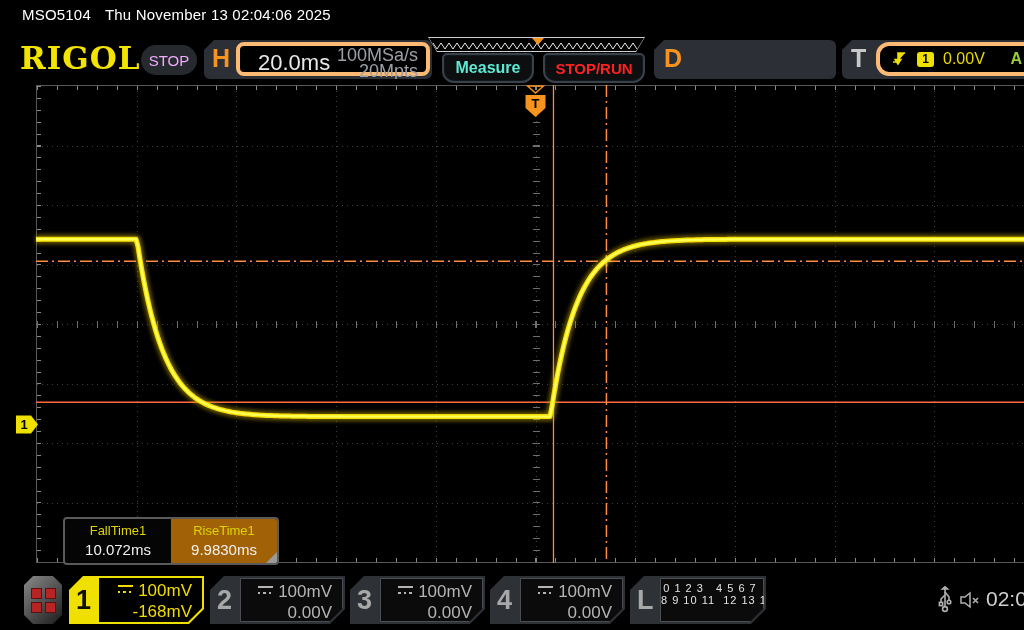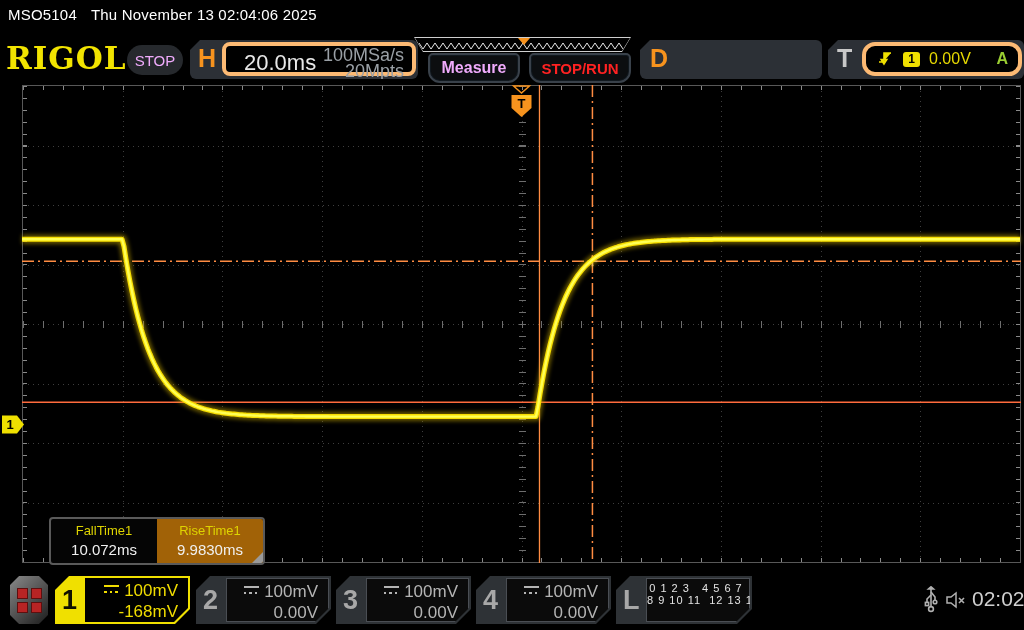--- a/index.html
+++ b/index.html
@@ -1,18 +1,18 @@
 <!DOCTYPE html>
 <html><head>
 <meta charset="utf-8">
 <style>
   html,body{margin:0;padding:0;background:#000;width:1024px;height:630px;overflow:hidden;
     font-family:"Liberation Sans","DejaVu Sans",sans-serif;}
   .abs{position:absolute;}
-  #stage{position:relative;width:940px;height:630px;background:#000;}
+  #stage{position:relative;width:940px;height:630px;background:#000;margin-left:14px;}
 
   
   #titlebar{left:8px;top:6px;color:#fff;font-size:15px;letter-spacing:.2px;}
   #titlebar span{margin-right:14px;}
 
   
   #logo{left:6px;top:40px;color:#f2e400;font-family:"DejaVu Serif","Liberation Serif",serif;
     font-weight:bold;font-size:31px;letter-spacing:1px;text-align:right;}
   #runstate{left:127px;top:45px;width:56px;height:30px;border-radius:15px;background:#26292d;
     color:#f0abfc;font-weight:normal;font-size:15px;display:flex;align-items:center;justify-content:center;}
@@ -42,21 +42,21 @@
   #strip{left:414px;top:37px;width:217px;height:15px;background:#cfcfcf;
     clip-path:polygon(0 0,100% 0,calc(100% - 9px) 100%,9px 100%);}
   #strip-inner{position:absolute;left:1px;top:1px;right:1px;bottom:1px;background:#000;
     clip-path:polygon(0 0,100% 0,calc(100% - 8px) 100%,8px 100%);}
   #strip-marker{left:518px;top:38px;width:0;height:0;border-left:6px solid transparent;
     border-right:6px solid transparent;border-top:7px solid #f7931e;}
 
   .hbtn{top:53px;height:26px;background:#0c0e10;border:2px solid #39414a;
     border-radius:5px 5px 12px 12px;display:flex;align-items:center;justify-content:center;
     font-weight:bold;box-shadow:0 0 0 1px #10181e inset;}
-  #measure-btn{left:428px;width:88px;color:#f0abfc;font-size:16px;}
+  #measure-btn{left:428px;width:88px;color:#5eead4;font-size:16px;}
   #stoprun-btn{left:529px;width:98px;color:#ff2222;font-size:15px;}
 
   
   #grat{left:22px;top:85px;width:999px;height:478px;border:1px solid #585858;box-sizing:border-box;}
   .gridv{position:absolute;top:0;bottom:0;width:1px;
     background:repeating-linear-gradient(180deg,#3e3e3e 0 1px,transparent 1px 5px);}
   .gridh{position:absolute;left:0;right:0;height:1px;
     background:repeating-linear-gradient(90deg,#3e3e3e 0 1px,transparent 1px 5px);}
   .tick-top{position:absolute;left:0;right:0;top:0;height:4px;
     background:repeating-linear-gradient(90deg,#8a8a8a 0 1px,transparent 1px 19.94px);}

